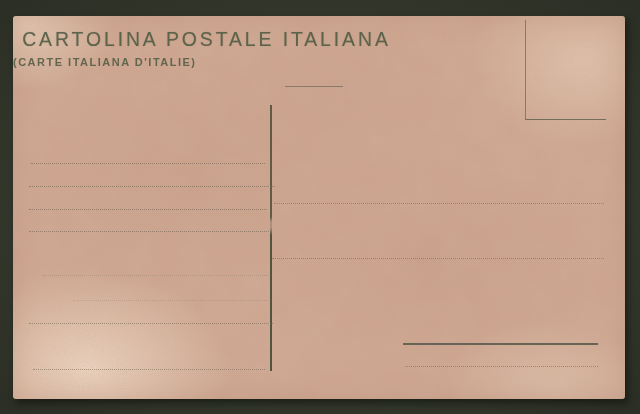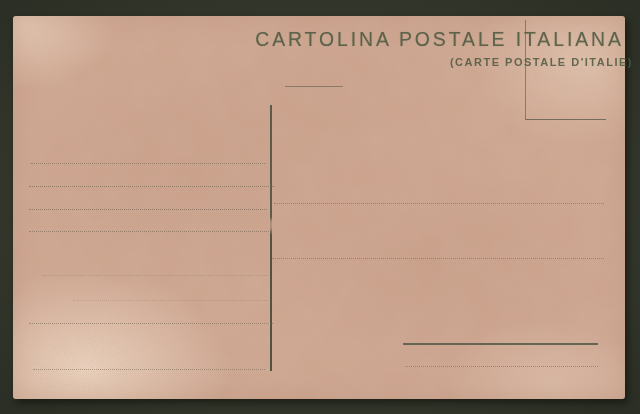--- a/index.html
+++ b/index.html
@@ -27,21 +27,21 @@
       radial-gradient(ellipse 170px 130px at 93% 12%, rgba(236,211,189,0.65), rgba(236,211,189,0) 65%),
       radial-gradient(ellipse 160px 90px at 88% 96%, rgba(235,211,190,0.5), rgba(235,211,190,0) 70%),
       radial-gradient(ellipse 300px 200px at 30% 40%, rgba(186,139,113,0.25), rgba(186,139,113,0) 70%),
       radial-gradient(ellipse 260px 180px at 70% 65%, rgba(180,132,106,0.22), rgba(180,132,106,0) 70%),
       radial-gradient(ellipse 200px 140px at 55% 20%, rgba(190,144,118,0.2), rgba(190,144,118,0) 70%),
       var(--paper);
     border-radius:3px;
     box-shadow: 3px 4px 7px rgba(10,12,6,0.55), inset 0 0 25px rgba(150,100,75,0.25);
   }
   .noise-overlay{position:absolute;left:0;top:0;width:100%;height:100%;pointer-events:none;border-radius:3px;}
-  .header{position:absolute;left:0;top:0;width:100%;text-align:right;margin-left:8px;}
+  .header{position:absolute;left:0;top:0;width:100%;text-align:left;}
   .title{
     margin-top:12px;
     font-size:20px; letter-spacing:3px; font-weight:normal;
     color:var(--ink); opacity:0.88;
     transform:scaleX(0.97);
     text-shadow:0 0 1px rgba(78,90,66,0.5);
   }
   .subtitle{
     margin-top:5px;
     font-size:11px; font-weight:bold; letter-spacing:1.5px;
@@ -82,21 +82,21 @@
           <feTurbulence type="fractalNoise" baseFrequency="0.035" numOctaves="3" seed="11"></feTurbulence>
         <feColorMatrix type="matrix" values="0 0 0 0 0.68  0 0 0 0 0.5  0 0 0 0 0.4  0 0 0 0.22 0"></feColorMatrix>
         </filter>
     </defs>
     <rect width="612" height="383" filter="url(#mottle)"></rect>
     <rect width="612" height="383" filter="url(#grain)"></rect>
   </svg>
 
   <div class="header">
     <div class="title">CARTOLINA POSTALE ITALIANA</div>
-    <div class="subtitle">(CARTE POSTALE D'ITALIE)</div>
+    <div class="subtitle">(CARTE ITALIANA D'ITALIE)</div>
   </div>
 
   <div class="subtitle-rule"></div>
 
   <div class="divider"></div>
 
   <div class="stamp-box"></div>
 
 <div class="rule dotted" style="top: 147px; left: 18px; width: 234px; opacity: 0.75;"></div>
     <div class="rule dotted" style="top: 170px; left: 16px; width: 246px; opacity: 0.8;"></div>

